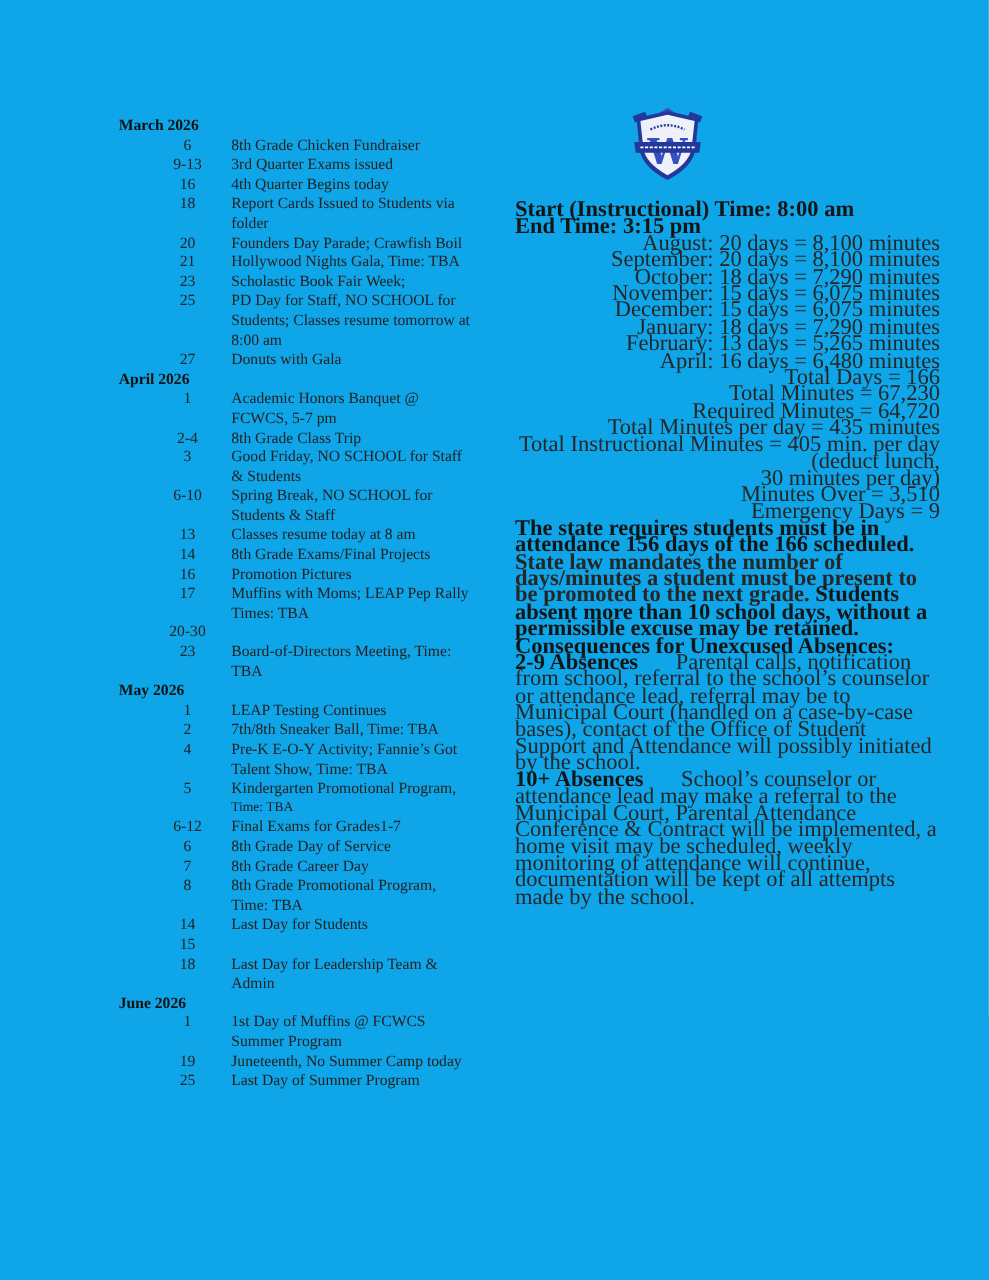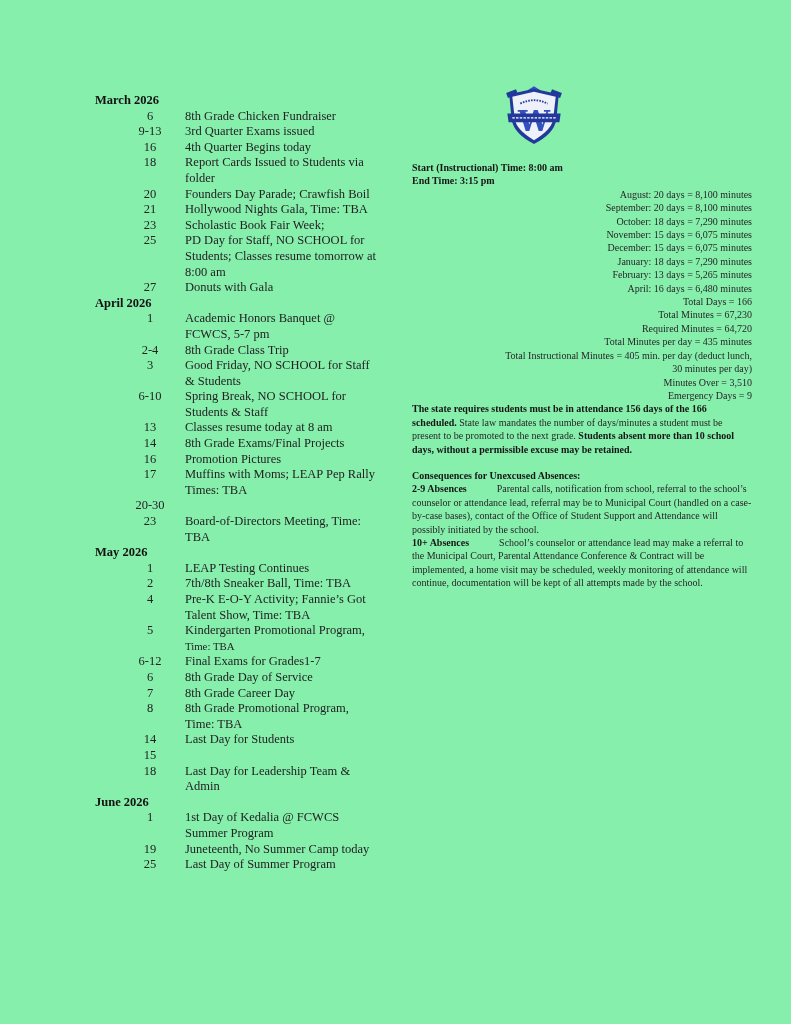--- a/index.html
+++ b/index.html
@@ -1,48 +1,48 @@
 <!DOCTYPE html>
 <html><head>
 <meta charset="utf-8">
 <style>
   html, body { margin:0; padding:0; }
   body {
     width:791px; height:1024px; position:relative; overflow:hidden;
     background:#ffffff; color:#222222;
     font-family:"Liberation Serif", serif;
   }
-  .page { position:absolute; inset:0; background:#86efac; }
+  .page { position:absolute; inset:0; background:#0ea5e9; }
 
   
   .calendar-column {
     position:absolute; left:95px; top:93px; width:312px;
     font-size:12.5px; line-height:15.6px;
   }
   .month-header { font-weight:bold; color:#111111; }
   .event-row { display:flex; }
   .event-date { flex:0 0 auto; width:70px; margin-left:20px; text-align:center; }
   .event-body { width:220px; }
   .event-text { white-space:pre-line; }
   .event-note { display:block; font-size:10.8px; line-height:15.6px; }
 
   
   .crest { position:absolute; left:503px; top:86px; width:62px; height:60px; }
   .crest svg { width:100%; height:100%; display:block; }
 
   
   .info-column {
     position:absolute; left:412px; top:161px; width:340px;
-    font-size:10px; line-height:13.4px; color:#262626;
+    font-size:18px; line-height:13.4px; color:#262626;
   }
   .info-column p { margin:0; }
   .bold-line { font-weight:bold; color:#151515; }
   .minutes-line { white-space:pre-line;text-align:right; }
-  .para-req { margin-top:14px; }
-  .para-cons { margin-top:13px; }
+  .para-req { margin-top:14px;font-weight:bold; }
+  .para-cons { }
   .para-tier2 { margin-top:12px; }
   .tier-label { font-weight:bold; color:#151515; margin-right:30px; }
   strong { color:#151515; }
 </style>
 </head>
 <body>
 
 <div class="page">
 
   <div class="calendar-column">
@@ -232,21 +232,21 @@
         <span class="event-date">18</span>
         <div class="event-body">
           <div class="event-text">Last Day for Leadership Team &amp;
 Admin</div>
         </div>
       </div>
       <div class="month-header">June 2026</div>
       <div class="event-row">
         <span class="event-date">1</span>
         <div class="event-body">
-          <div class="event-text">1st Day of Kedalia @ FCWCS
+          <div class="event-text">1st Day of Muffins @ FCWCS
 Summer Program</div>
         </div>
       </div>
       <div class="event-row">
         <span class="event-date">19</span>
         <div class="event-body">
           <div class="event-text">Juneteenth, No Summer Camp today</div>
         </div>
       </div>
       <div class="event-row">

